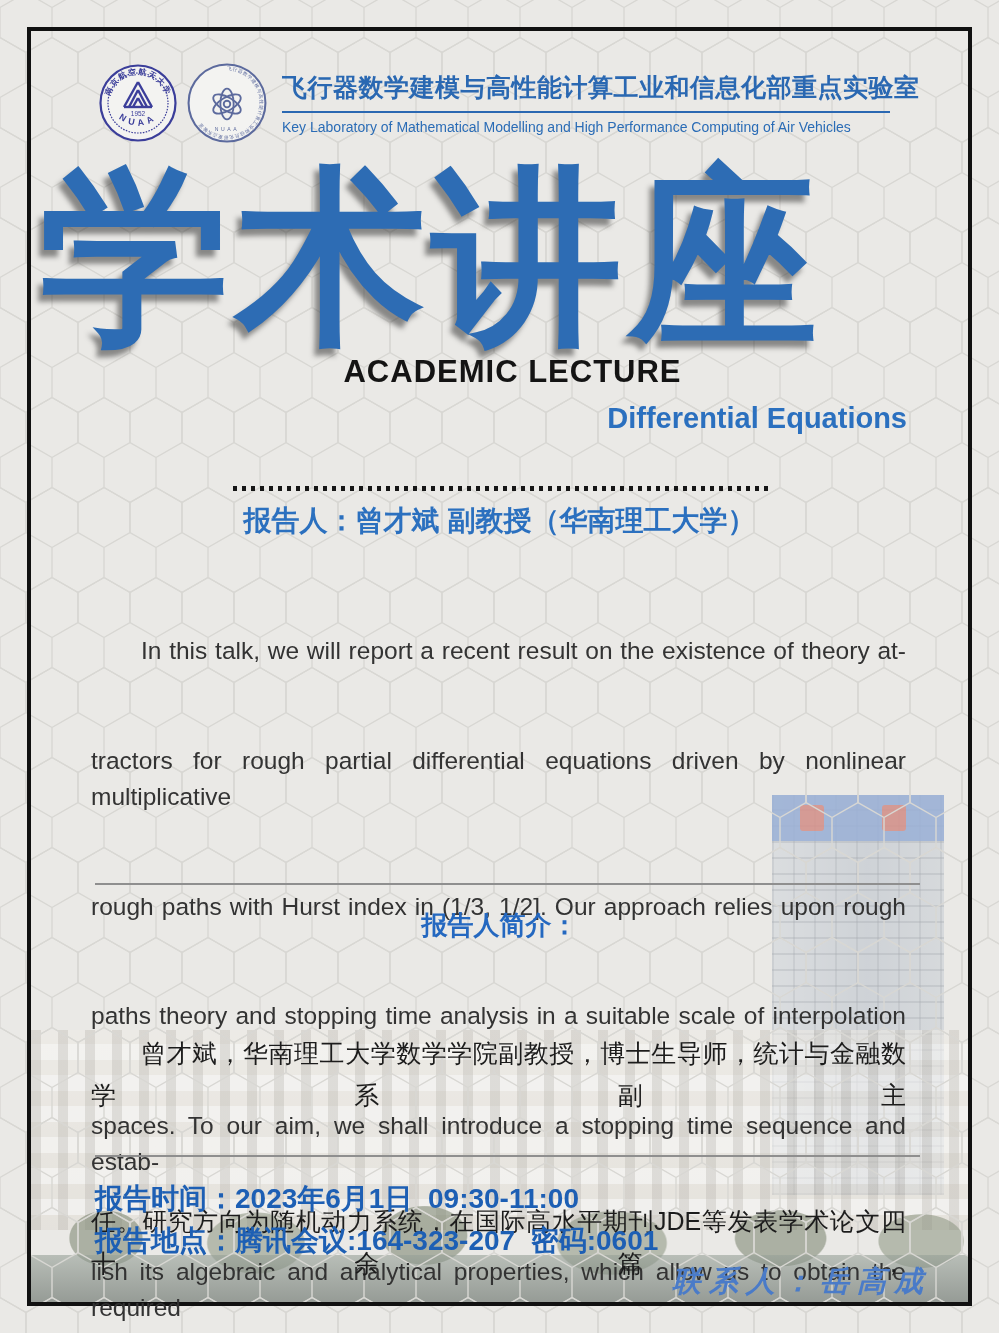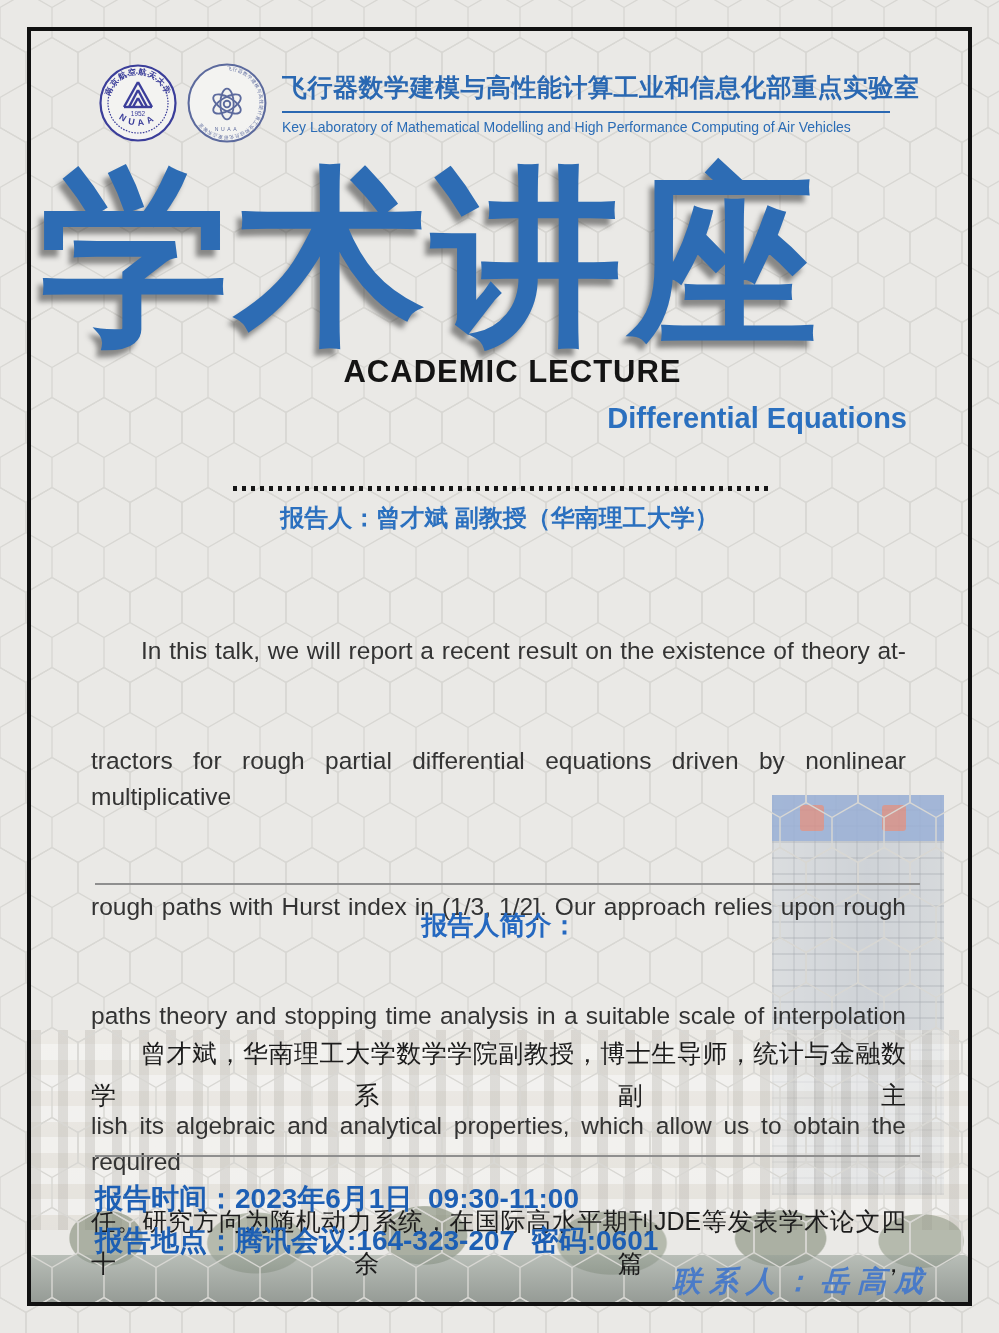--- a/index.html
+++ b/index.html
@@ -53,21 +53,21 @@
     text-shadow:-5px 7px 5px rgba(40,40,40,.5); white-space:nowrap;}
   .banner-en{position:absolute; left:0; right:0; top:354px; text-align:center;
     font-size:31px; font-weight:800; color:#141414; letter-spacing:1px;margin-left:26px;}
   .lec-title{position:absolute; left:92px; right:92px; top:400px;
     font-size:29px; line-height:37px; font-weight:700; color:#2b70bf;}
   .jl{text-align:justify; text-align-last:justify;}
   .center{text-align:right;}
   .dotted{position:absolute; left:233px; top:486px; width:535px; height:5px;
     background:repeating-linear-gradient(90deg,#161616 0 4px, transparent 4px 9px);}
   .speaker{position:absolute; left:0; right:0; top:502px; text-align:center;
-    font-size:24px; font-weight:700; color:#2b70bf;}
+    font-size:28px; font-weight:700; color:#2b70bf;}
   .abstract{position:absolute; left:91px; right:93px; top:560px;
     font-size:24.5px; line-height:36.5px; color:#333; white-space:pre-wrap;}
   .abstract .ind{text-indent:50px;}
   .rule-gray{position:absolute; left:95px; width:825px; height:2px; background:#8f8f8f;}
   .bio-head{position:absolute; left:0; right:0; top:908px; text-align:center;
     font-size:26px; font-weight:700; color:#2468c0;}
   .bio{position:absolute; left:91px; right:93px; top:948px;
     font-size:25px; line-height:42px; color:#1c1c1c; white-space:pre-wrap;}
   .bio .ind{text-indent:50px;}
   .foot-row{position:absolute; left:95px; font-size:28px; font-weight:700; color:#1d5fb4; white-space:pre-wrap;text-align:right;}
@@ -165,20 +165,21 @@
 
     <div class="dotted"></div>
 
     <div class="speaker"><span>报告人：</span><span>曾才斌 副教授（华南理工大学）</span></div>
 
     <div class="abstract">
       <div class="jl ind">In this talk, we will report a recent result on the existence of theory at-</div>
       <div class="jl">tractors for rough partial differential equations driven by nonlinear multiplicative</div>
       <div class="jl">rough paths with Hurst index in (1/3, 1/2]. Our approach relies upon rough</div>
       <div class="jl">paths theory and stopping time analysis in a suitable scale of interpolation</div>
+      <div class="jl">spaces. To our aim, we shall introduce a stopping time sequence and estab-</div>
       <div class="jl">lish its algebraic and analytical properties, which allow us to obtain the required</div>
       
       
       
     </div>
 
     <div class="rule-gray" style="top:883px"></div>
 
     <div class="bio-head">报告人简介：</div>
     <div class="bio">

